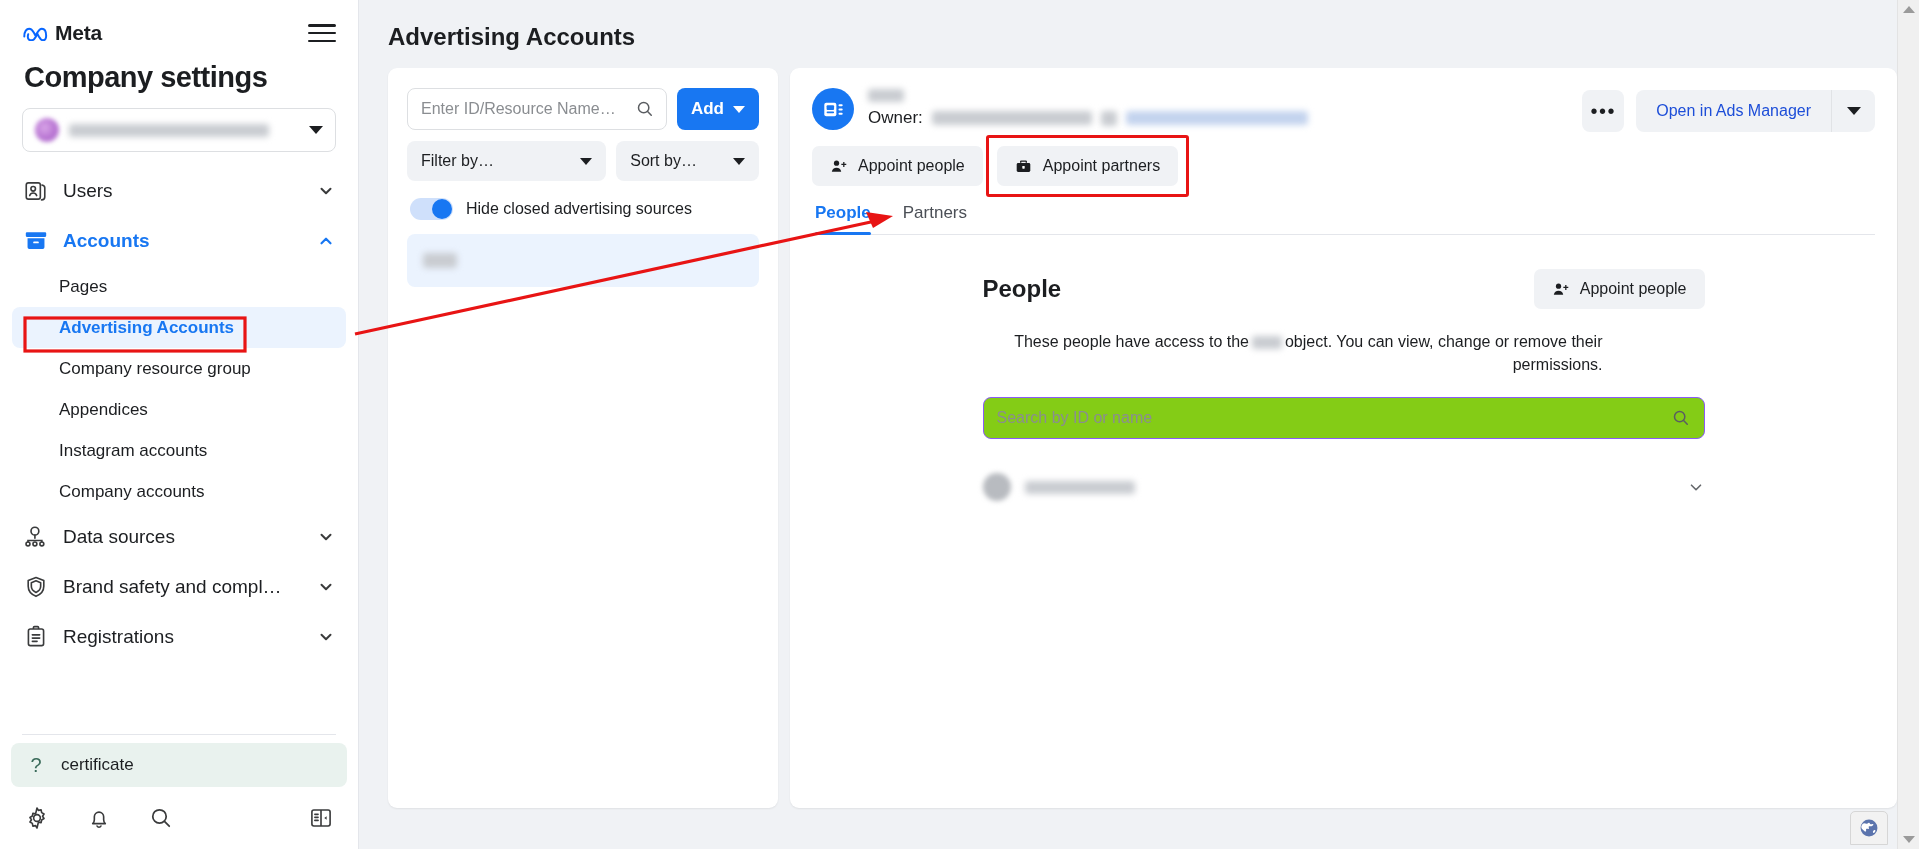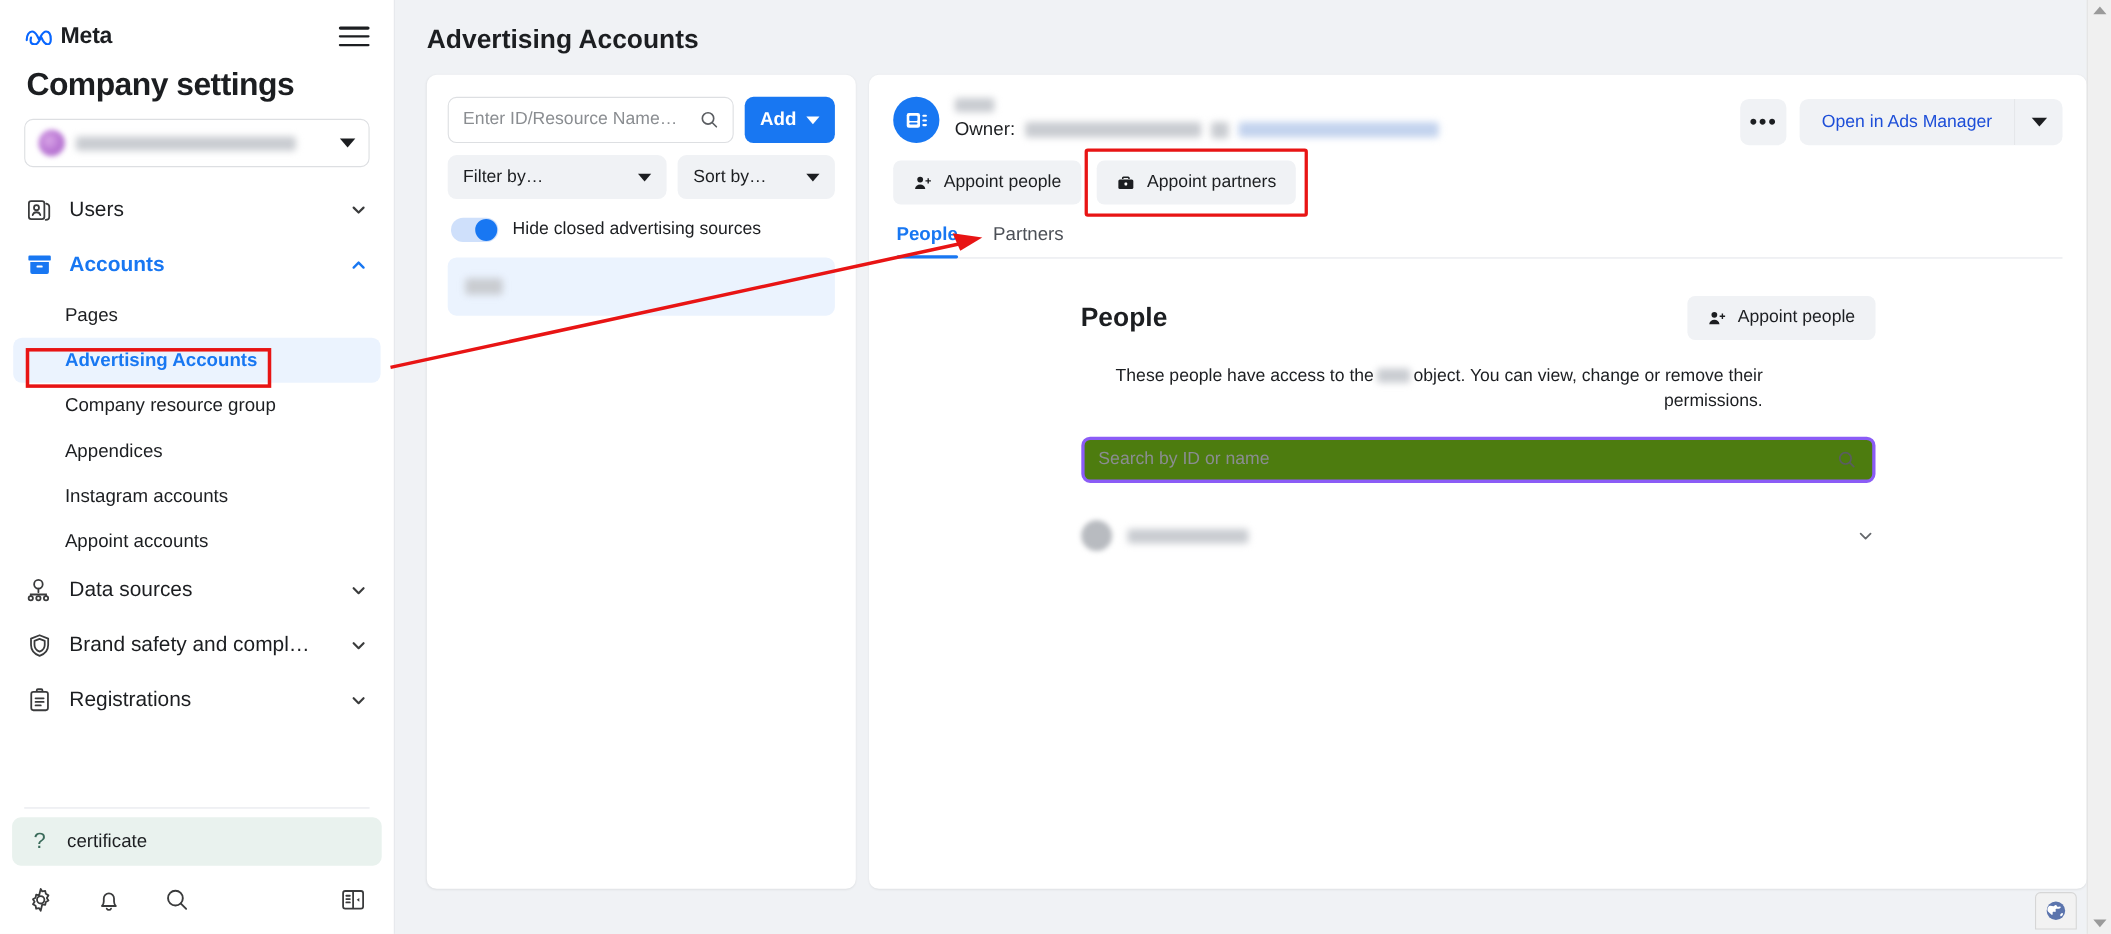--- a/index.html
+++ b/index.html
@@ -213,22 +213,22 @@
   }
 
   .detail-body { flex: 1 1 auto; padding: 34px 0 0 0; }
   .people-block { width: 722px; margin: 0 auto 0 auto; }
   .people-headrow { display: flex; align-items: center; justify-content: space-between; }
   .people-title { font-size: 24px; font-weight: 700; color: #1c1e21; }
   .people-desc { font-size: 16px; color: #1c1e21; line-height: 1.42; margin-top: 22px; max-width: 620px; text-align: right; }
   .inline-blur { display: inline-block; width: 30px; height: 13px; vertical-align: middle; margin: 0 3px; }
 
   .people-search {
-    margin-top: 21px; height: 42px; border: 3px solid #8b5cf6; border-radius: 8px;
-    display: flex; align-items: center; padding: 0 13px; background: #4d7c0f;
+    margin-top: 21px; height: 42px; border: 1px solid #8b5cf6; border-radius: 8px;
+    display: flex; align-items: center; padding: 0 13px; background: #84cc16;
   }
   .people-search input {
     flex: 1 1 auto; border: none; outline: none; font-size: 16px;
     color: #1c1e21; background: transparent; font-family: "Liberation Sans", sans-serif;
   }
   .people-search input::placeholder { color: #8a8d91; }
 
   .person-row {
     margin-top: 25px; height: 46px; display: flex; align-items: center;
     gap: 14px; cursor: pointer;
@@ -339,21 +339,21 @@
       <div class="nav-sub">
         <span>Company resource group</span>
       </div>
       <div class="nav-sub">
         <span>Appendices</span>
       </div>
       <div class="nav-sub">
         <span>Instagram accounts</span>
       </div>
       <div class="nav-sub">
-        <span>Appoint accounts</span>
+        <span>Company accounts</span>
       </div>
 
       <div class="nav-group">
         <span class="nav-ico">
           <svg viewBox="0 0 24 24" fill="none" stroke="#3a3b3c" stroke-width="1.5">
             <circle cx="11" cy="6.6" r="3.6"></circle>
             <circle cx="4.6" cy="18.4" r="1.8"></circle>
             <circle cx="11" cy="18.4" r="1.8"></circle>
             <circle cx="17.4" cy="18.4" r="1.8"></circle>
             <path d="M11 10.2v3M4.6 16.6v-1.4h12.8v1.4" stroke-linecap="round"></path>

